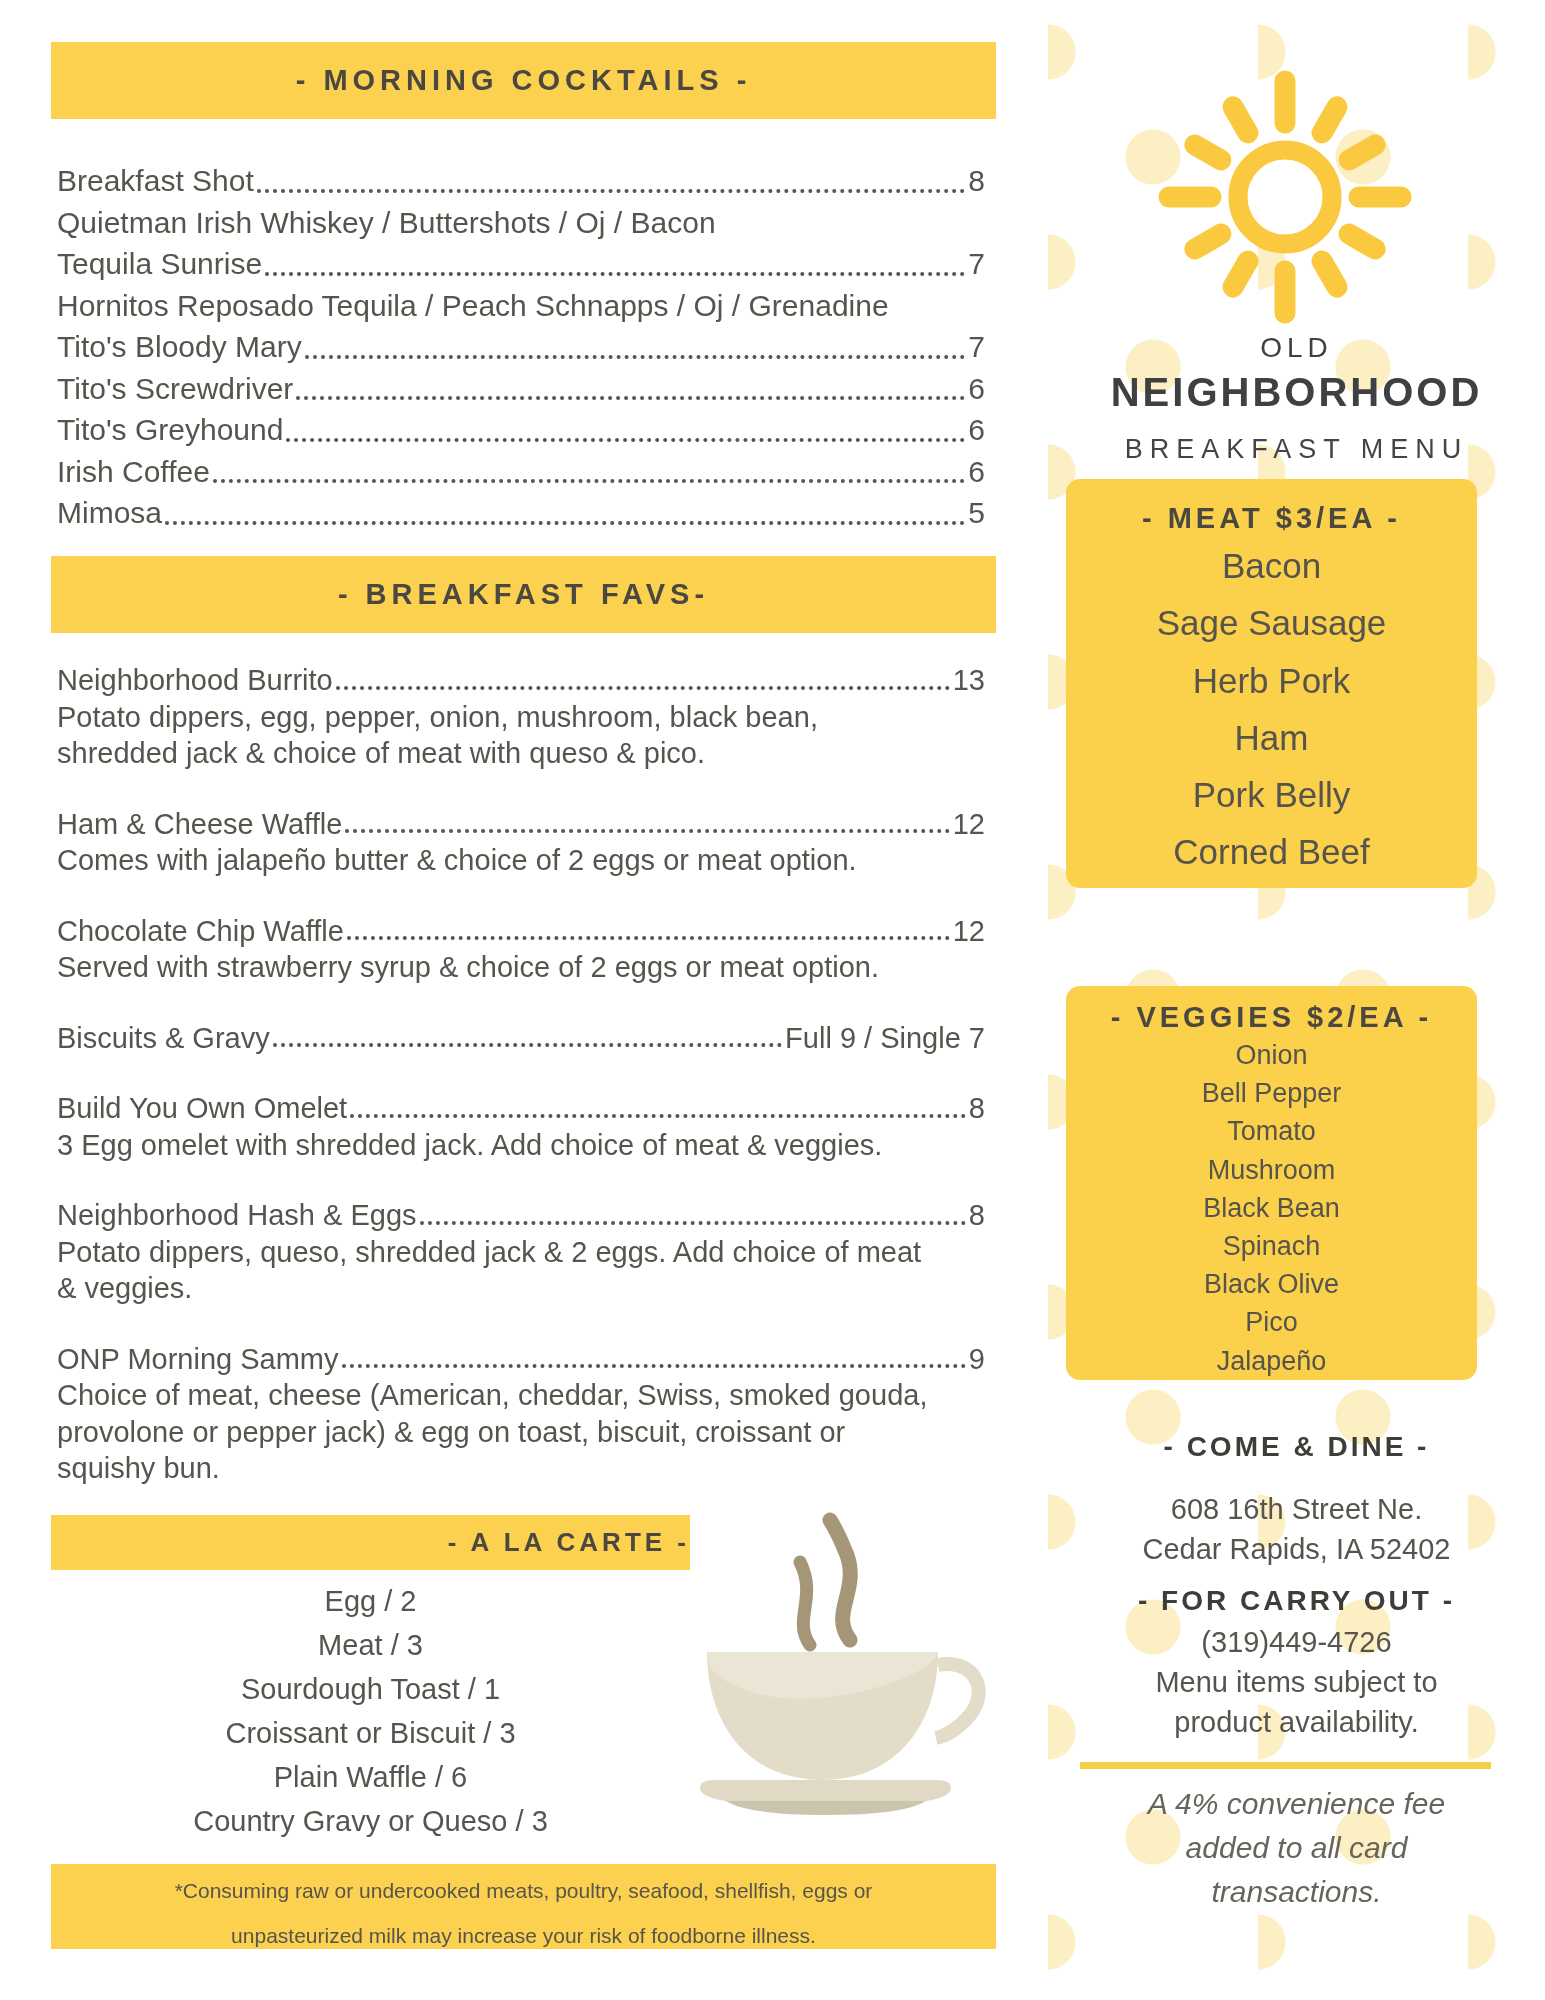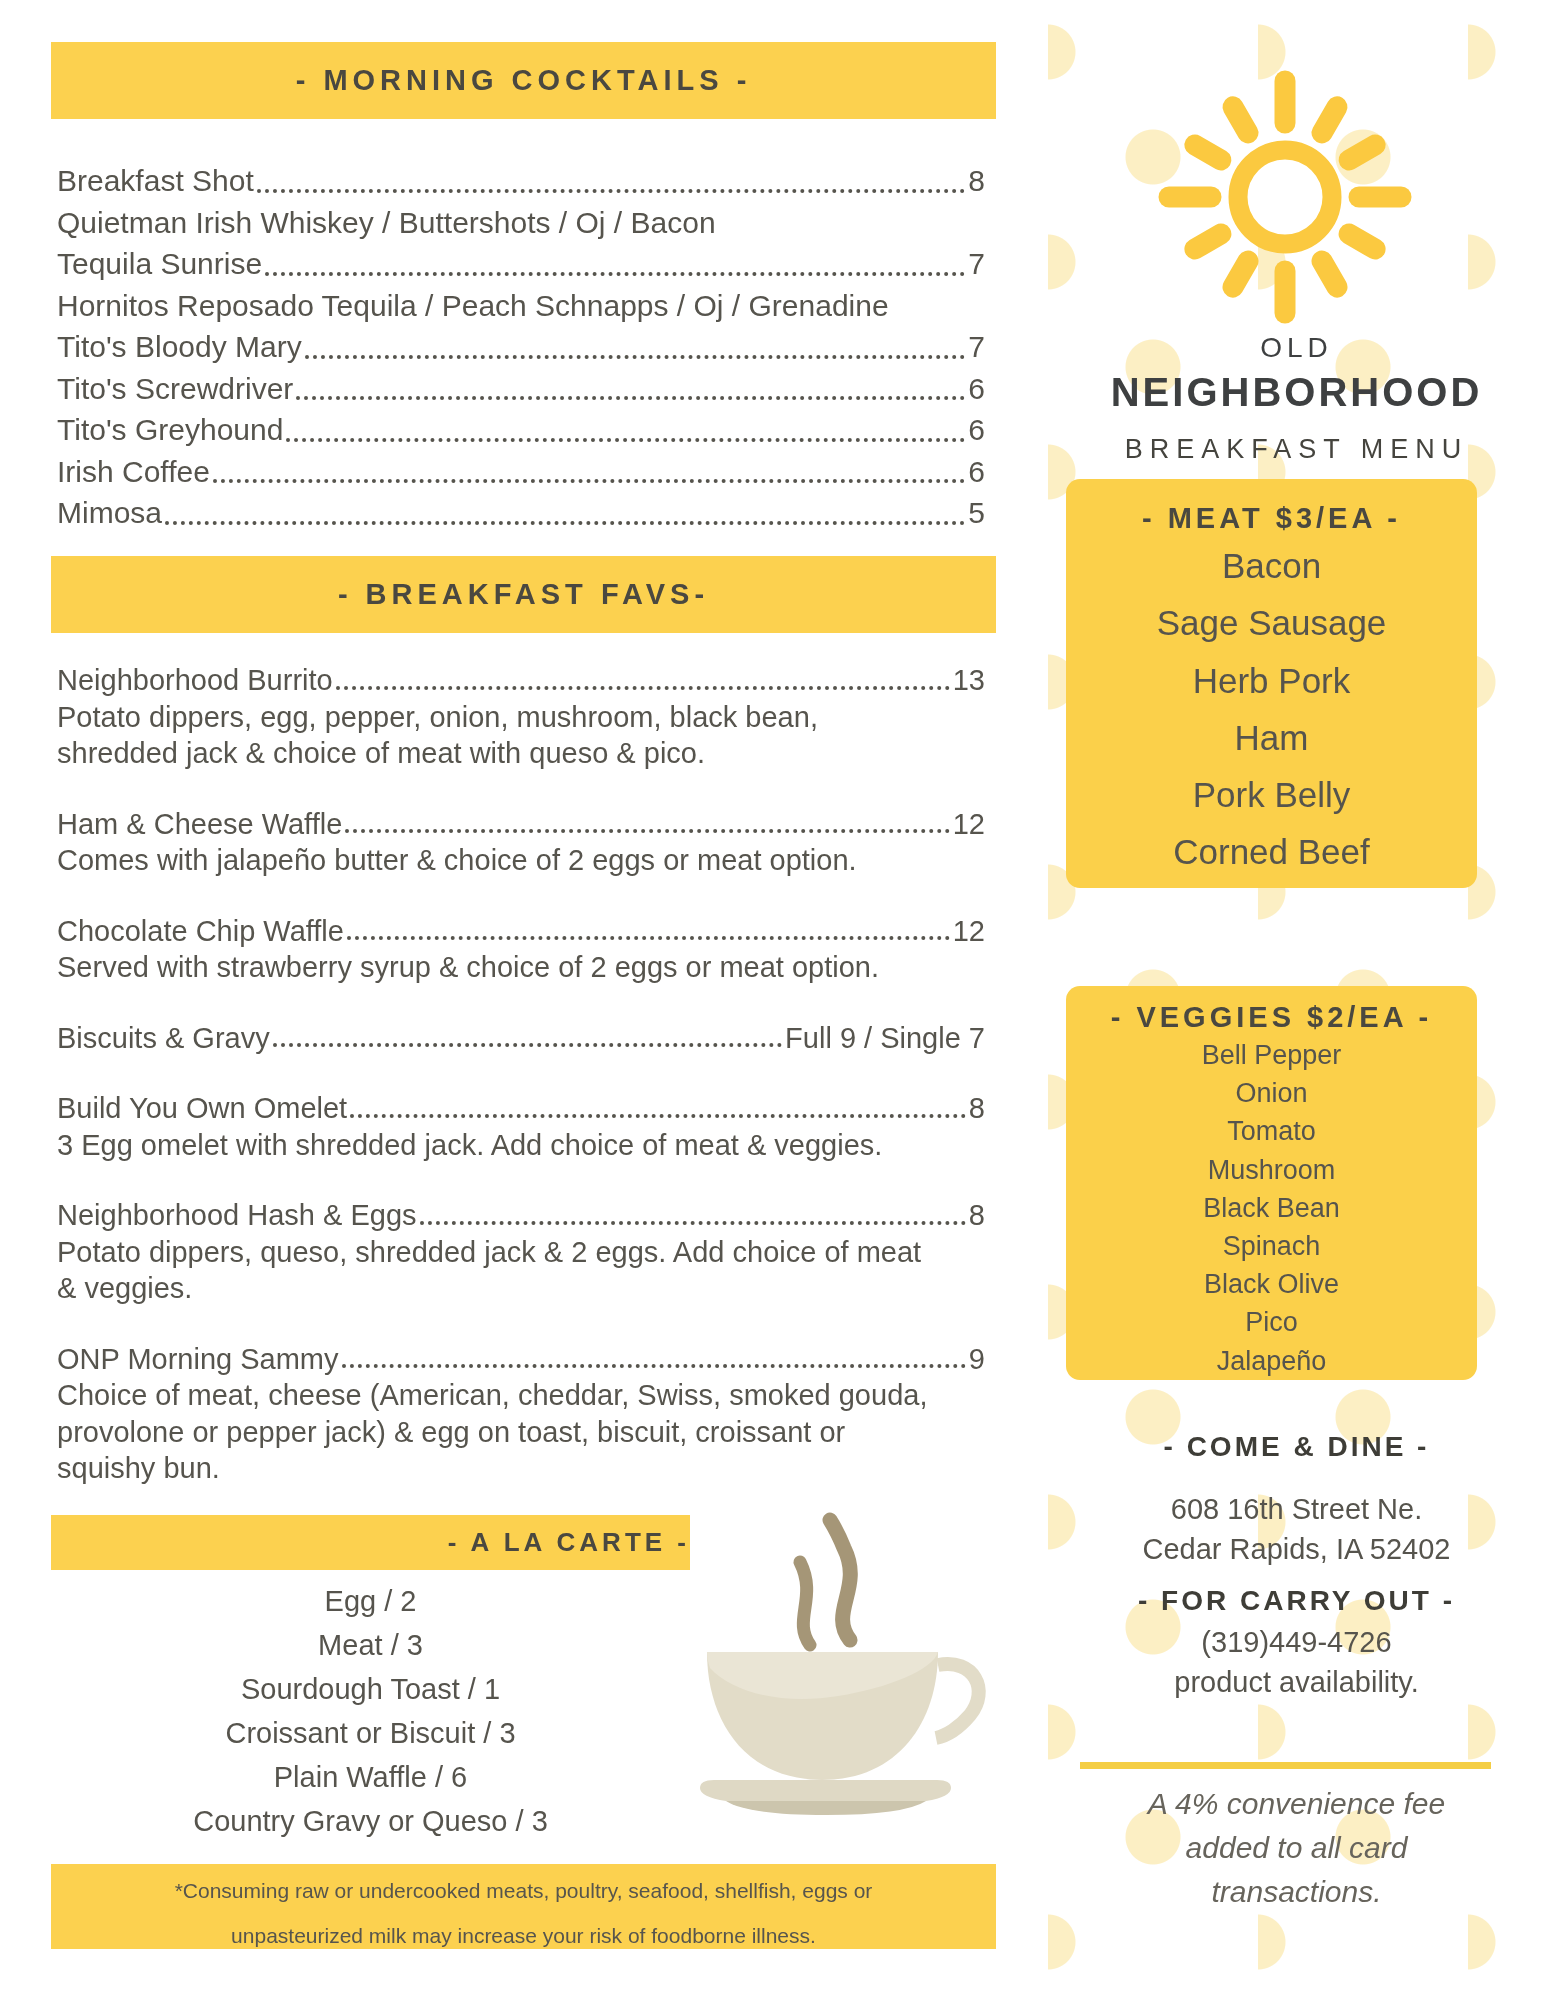--- a/index.html
+++ b/index.html
@@ -287,40 +287,41 @@
     <div class="meat-item">Bacon</div>
     <div class="meat-item">Sage Sausage</div>
     <div class="meat-item">Herb Pork</div>
     <div class="meat-item">Ham</div>
     <div class="meat-item">Pork Belly</div>
     <div class="meat-item">Corned Beef</div>
   </div>
 
   <div class="ybox" id="veg-box">
     <div class="ybox-title">- VEGGIES $2/EA -</div>
+    <div class="veg-item">Onion</div>
     <div class="veg-item">Bell Pepper</div>
-    <div class="veg-item">Onion</div>
     <div class="veg-item">Tomato</div>
     <div class="veg-item">Mushroom</div>
     <div class="veg-item">Black Bean</div>
     <div class="veg-item">Spinach</div>
     <div class="veg-item">Black Olive</div>
     <div class="veg-item">Pico</div>
     <div class="veg-item">Jalapeño</div>
   </div>
 
   <div class="r-head" id="comedine-title">- COME &amp; DINE -</div>
   <div class="r-lines" id="address-lines">
     <div>608 16th Street Ne.</div>
     <div>Cedar Rapids, IA 52402</div>
   </div>
 
   <div class="r-head" id="carryout-title">- FOR CARRY OUT -</div>
   <div class="r-lines" id="carryout-lines">
     <div>(319)449-4726</div>
+    <div>Menu items subject to</div>
     <div>product availability.</div>
   </div>
 
   <div class="divider"></div>
 
   <div class="fee-note">
     <div>A 4% convenience fee</div>
     <div>added to all card</div>
     <div>transactions.</div>
   </div>

